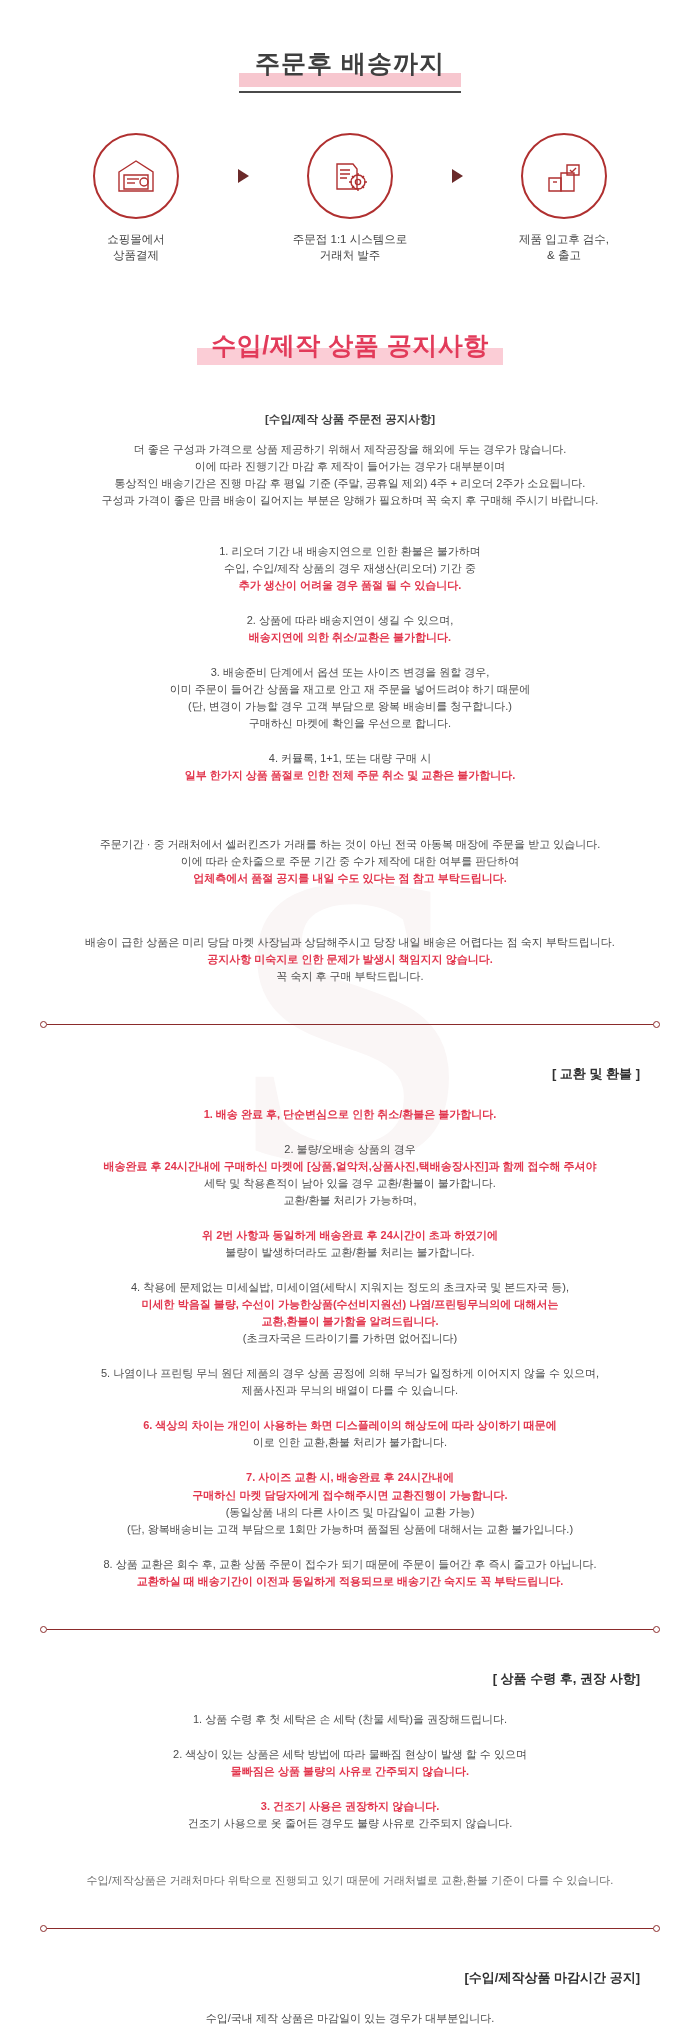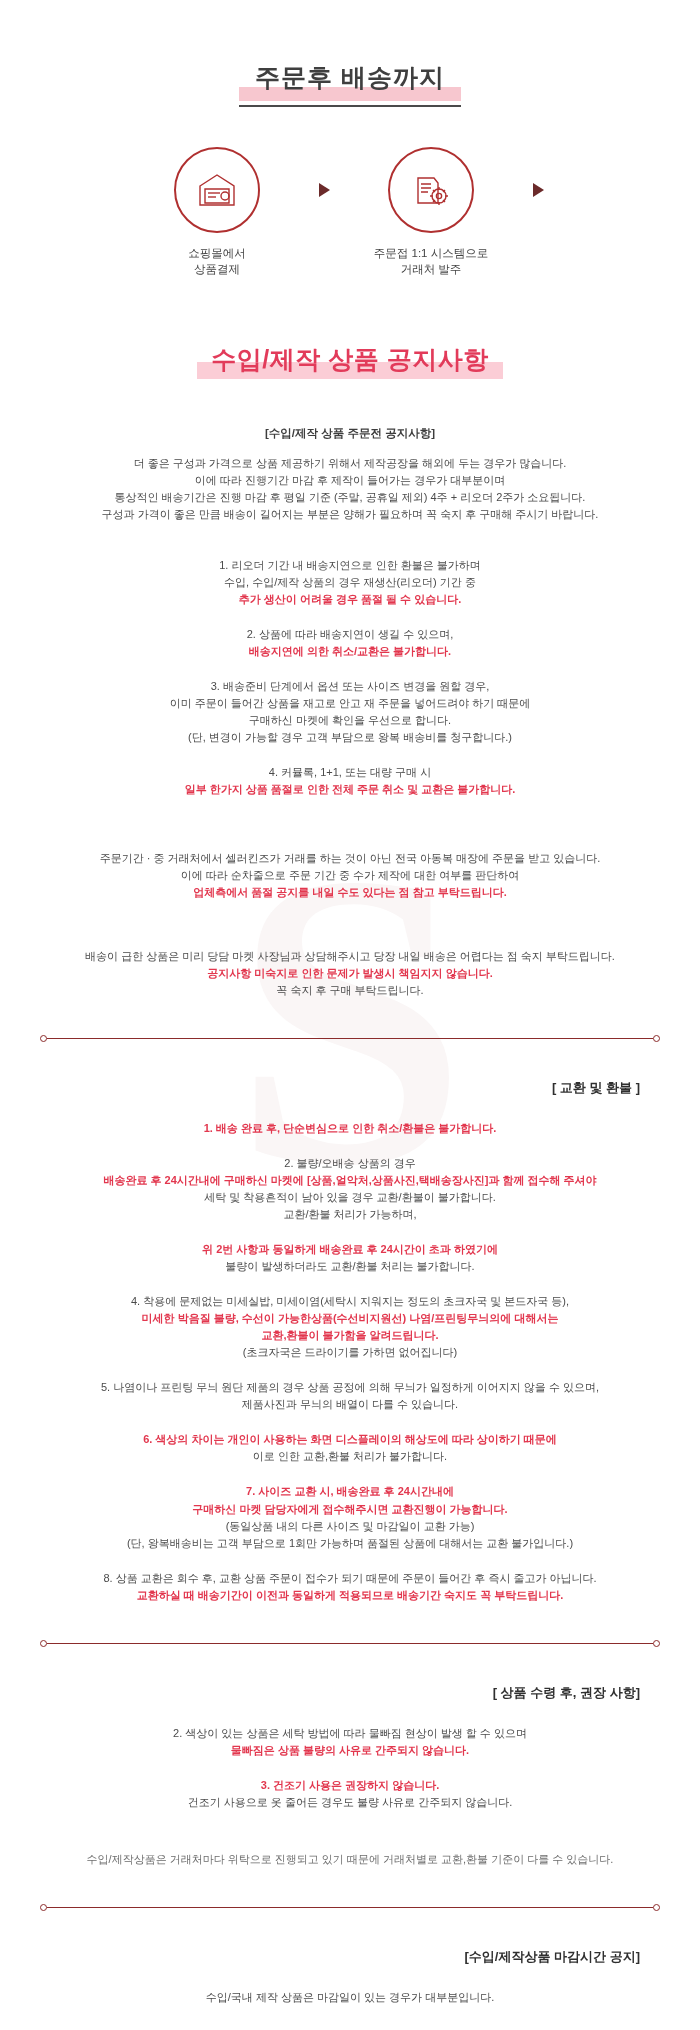--- a/index.html
+++ b/index.html
@@ -35,21 +35,21 @@
     font-family: "Liberation Serif", serif;
     z-index: 0;
     user-select: none;
     line-height: 1;
   }
   .content { position: relative; z-index: 2; }
 
   
   .top-banner {
     text-align: center;
-    padding-top: 56px;
+    padding-top: 42px;
   }
   .banner-title {
     display: inline-block;
     font-size: 25px;
     font-weight: bold;
     color: #3f3f3f;
     letter-spacing: 1px;
     padding: 2px 16px 4px 16px;
     background: linear-gradient(to top, #f7c7cf 0 14px, transparent 14px 100%);
     position: relative;
@@ -214,20 +214,35 @@
           </svg>
         </div>
         <div class="step-label line">주문접 1:1 시스템으로
 거래처 발주</div>
       </div>
 
       <div class="arrow">
           <span></span>
         </div>
 
+      <div class="step">
+        <div class="circle">
+          <svg width="46" height="40" viewBox="0 0 46 40">
+            <g fill="none" stroke="#b03030" stroke-width="1.4">
+              <path d="M8 22 h12 v13 H8 Z"></path>
+              <path d="M20 17 h13 v18 H20 Z"></path>
+              <path d="M26 9 h12 v10 h-12 Z"></path>
+              <path d="M29 14 l2 2 l4 -4"></path>
+              <path d="M12 26 h4"></path>
+            </g>
+          </svg>
+        </div>
+        <div class="step-label line">제품 입고후 검수,
+&amp; 출고</div>
+      </div>
 
     </div>
 
     <div class="sec-title-wrap">
       <div class="sec-title">수입/제작 상품 공지사항</div>
     </div>
 
     <div class="gap-xl"></div>
 
     <div class="block">
@@ -249,22 +264,22 @@
       </div>
 
       <div class="item">
         <p>2. 상품에 따라 배송지연이 생길 수 있으며,</p>
         <p class="red">배송지연에 의한 취소/교환은 불가합니다.</p>
       </div>
 
       <div class="item">
         <p>3. 배송준비 단계에서 옵션 또는 사이즈 변경을 원할 경우,</p>
         <p>이미 주문이 들어간 상품을 재고로 안고 재 주문을 넣어드려야 하기 때문에</p>
+        <p>(단, 변경이 가능할 경우 고객 부담으로 왕복 배송비를 청구합니다.)</p>
         <p>구매하신 마켓에 확인을 우선으로 합니다.</p>
-        <p>(단, 변경이 가능할 경우 고객 부담으로 왕복 배송비를 청구합니다.)</p>
       </div>
 
       <div class="item">
         <p>4. 커뮬록, 1+1, 또는 대량 구매 시</p>
         <p class="red">일부 한가지 상품 품절로 인한 전체 주문 취소 및 교환은 불가합니다.</p>
       </div>
 
     </div>
 
     <div class="gap-l"></div>
@@ -340,20 +355,23 @@
 
     <div class="divider">
       <span class="dot"></span>
       <span class="bar"></span>
       <span class="dot"></span>
     </div>
 
     <div class="block">
       <div class="sec-head">[ 상품 수령 후, 권장 사항]</div>
 
+      <div class="item">
+        <p>1. 상품 수령 후 첫 세탁은 손 세탁 (찬물 세탁)을 권장해드립니다.</p>
+      </div>
 
       <div class="item">
         <p>2. 색상이 있는 상품은 세탁 방법에 따라 물빠짐 현상이 발생 할 수 있으며</p>
         <p class="red">물빠짐은 상품 불량의 사유로 간주되지 않습니다.</p>
       </div>
 
       <div class="item">
         <p class="red">3. 건조기 사용은 권장하지 않습니다.</p>
         <p>건조기 사용으로 옷 줄어든 경우도 불량 사유로 간주되지 않습니다.</p>
       </div>

